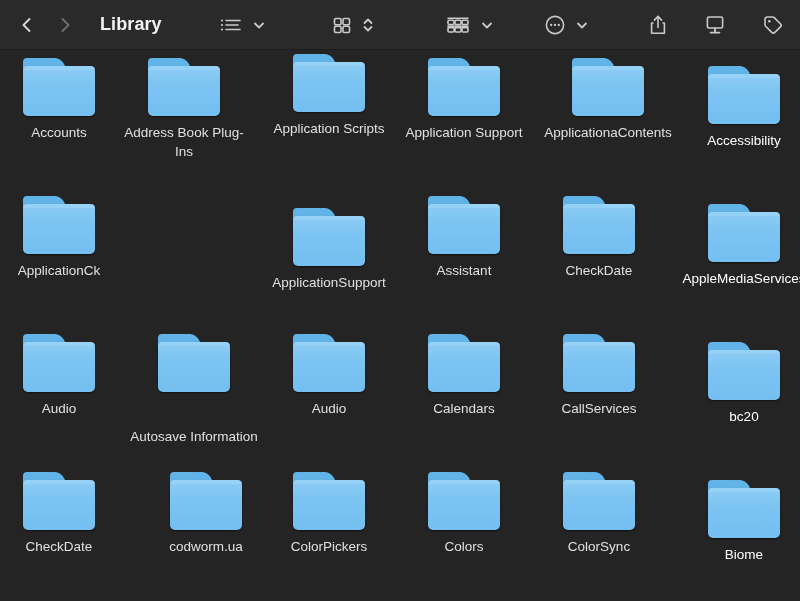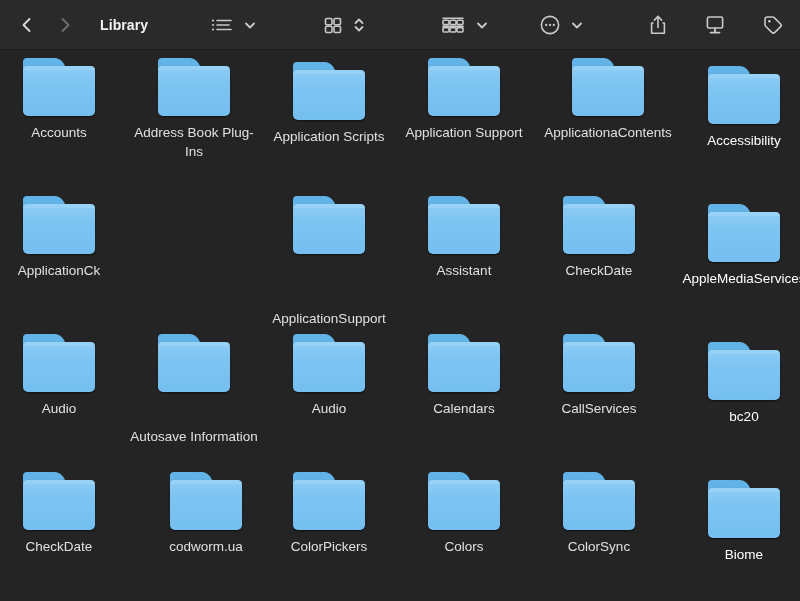--- a/index.html
+++ b/index.html
@@ -23,21 +23,21 @@
   .nav-btn {
     width:34px; height:34px;
     display:flex; align-items:center; justify-content:center;
     border-radius:5px;
   }
   .nav-btn svg { display:block; }
   .chev-back  { stroke:#d8d8d8; }
   .chev-fwd   { stroke:#6e6e6e; }
 
   #window-title {
-    font-size:14px; font-weight:bold; color:#f2f2f2;
+    font-size:18px; font-weight:bold; color:#f2f2f2;
     letter-spacing:.1px;
     margin-left:18px;
     white-space:nowrap;
   }
 
   .tool-spacer { flex:1 1 auto; }
 
   .tool-group { display:flex; align-items:center; }
   .tool-btn {
     height:34px;
@@ -252,28 +252,28 @@
 </div>
 
 <div id="grid-area">
     <div class="icon-cell" style="left: -9px; top: 8px;">
       <div class="folder">
         <div class="tab"></div>
         <div class="body"></div>
       </div>
       <div class="label">Accounts</div>
     </div>
-    <div class="icon-cell" style="left: 126px; top: 8px; align-items: center;">
+    <div class="icon-cell" style="left: 116px; top: 8px; align-items: center;">
       <div class="folder">
         <div class="tab"></div>
         <div class="body"></div>
       </div>
       <div class="label">Address Book Plug-Ins</div>
     </div>
-    <div class="icon-cell" style="left: 261px; top: 12px;">
+    <div class="icon-cell" style="left: 261px; top: 4px;">
       <div class="folder">
         <div class="tab"></div>
         <div class="body"></div>
       </div>
       <div class="label">Application Scripts</div>
     </div>
     <div class="icon-cell" style="left: 396px; top: 8px;">
       <div class="folder">
         <div class="tab"></div>
         <div class="body"></div>
@@ -294,21 +294,21 @@
       </div>
       <div class="label sel clip">Accessibility</div>
     </div>
     <div class="icon-cell" style="left: -9px; top: 146px;">
       <div class="folder">
         <div class="tab"></div>
         <div class="body"></div>
       </div>
       <div class="label">ApplicationCk</div>
     </div>
-    <div class="icon-cell" style="left: 261px; top: 146px; gap: 48px;">
+    <div class="icon-cell" style="left: 261px; top: 158px;">
       <div class="folder">
         <div class="tab"></div>
         <div class="body"></div>
       </div>
       <div class="label">ApplicationSupport</div>
     </div>
     <div class="icon-cell" style="left: 396px; top: 146px;">
       <div class="folder">
         <div class="tab"></div>
         <div class="body"></div>

